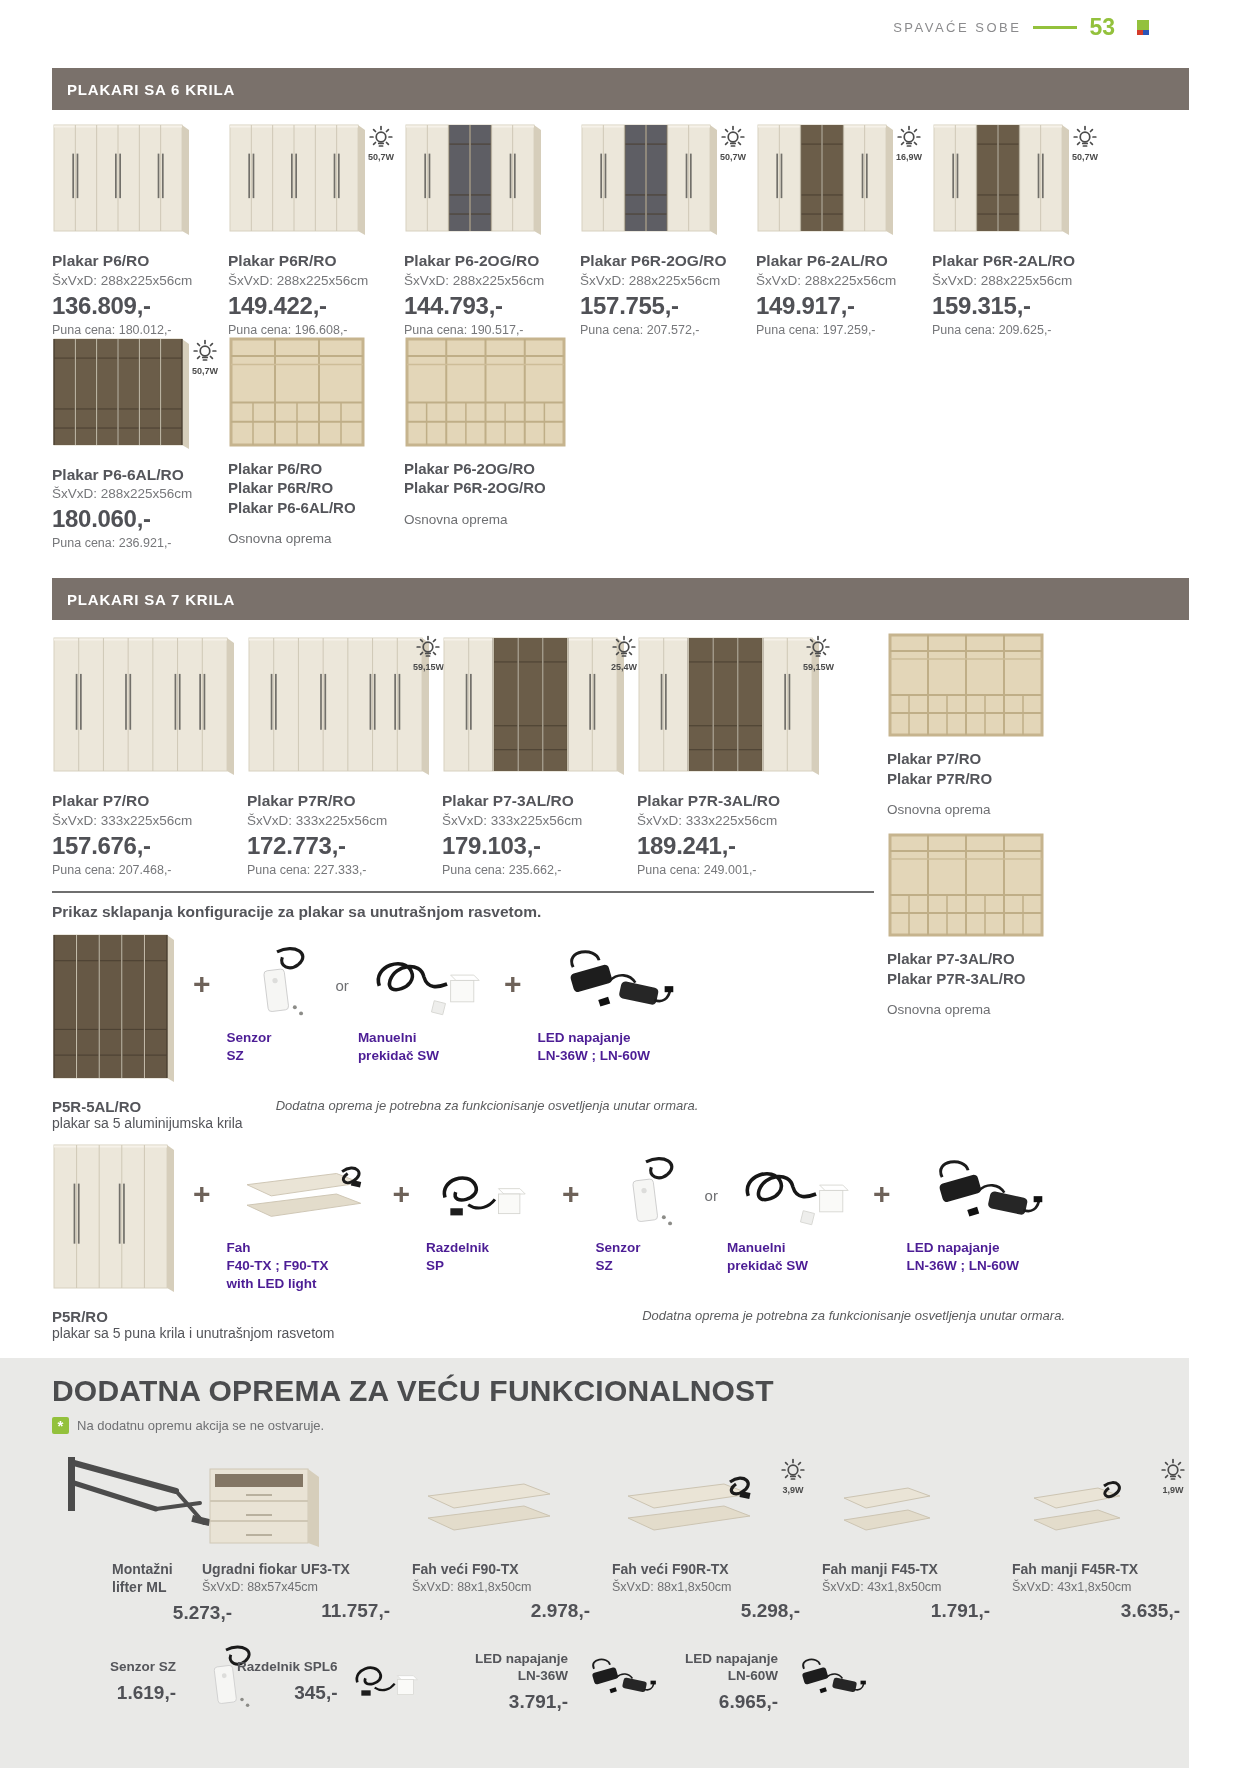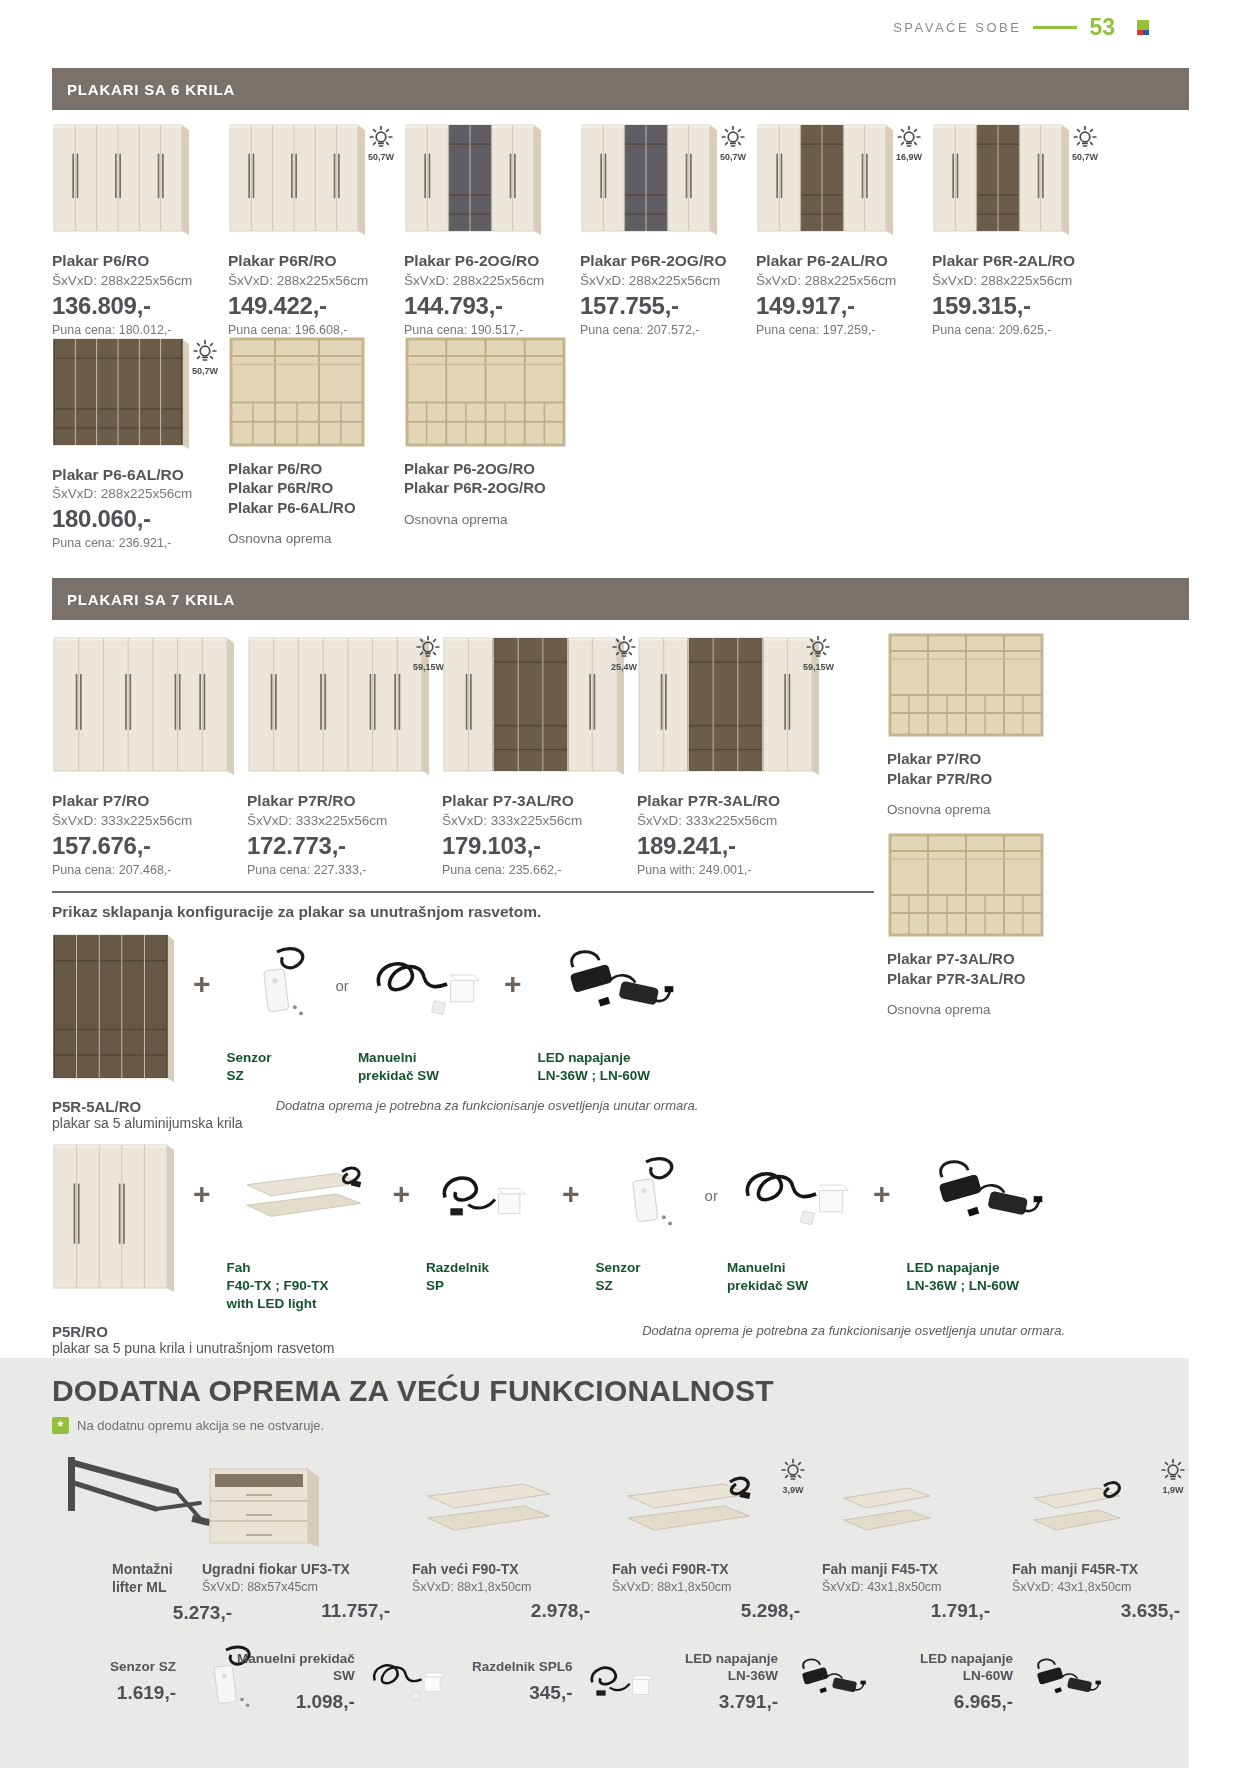--- a/index.html
+++ b/index.html
@@ -42,21 +42,21 @@
 .sidecards .imgbox{height:116px}
 .sidecard2{margin-top:16px}
 .divider{width:822px;border:none;border-top:2px solid #6f6f6f;margin-top:14px}
 .cfg-title{font-size:15.5px;font-weight:bold;margin-top:10px;color:#54555a}
 .cfgrow{display:flex;align-items:flex-start;margin-top:8px}
 .bigcfg{display:block}
 .plus{font-size:30px;font-weight:bold;color:#6e6259;margin:38px 16px 0 16px}
 .ortxt{font-size:15px;color:#6e6f72;margin:48px 9px 0 9px}
 .cfgitem{display:flex;flex-direction:column;margin-top:14px}
 .cfgico{height:82px;display:flex;align-items:center}
-.cfglbl{font-size:13.5px;font-weight:bold;line-height:1.35;margin-top:24px;color:#14532d}
+.cfglbl{font-size:13.5px;font-weight:bold;line-height:1.35;margin-top:4px;color:#4c1d95}
 .cfgcap{display:flex;align-items:flex-start;margin-top:10px;width:1013px}
 .code{font-size:15px;font-weight:bold;color:#54555a}
 .desc{font-size:14px;color:#54555a}
 .inote{font-size:13px;font-style:italic;color:#5b5c5e}
 .cap1 .inote{margin-left:33px}
 .cap2 .inote{margin-left:auto}
 
 .extras{position:absolute;left:0;right:0;top:1358px;bottom:0;background:var(--exbg,#e9e9e7);padding:16px 40px 0 52px}
 .extitle{font-size:30px;font-weight:700;color:#4b4c4e;letter-spacing:.2px}
 .exnote{display:flex;align-items:center;gap:8px;margin-top:9px;font-size:13px;color:#6f7073}
@@ -597,21 +597,21 @@
                       <line x1="7" y1="12" x2="4.2" y2="12"></line>
 <line x1="9.5" y1="17.5" x2="7.6" y2="19.4"></line>
                     </g>
                   </svg></span>
                 <span class="watt">59,15W</span>
               </span>
             </div>
             <div class="pname">Plakar P7R-3AL/RO</div>
             <div class="pdims">ŠxVxD: 333x225x56cm</div>
             <div class="pprice">189.241,-</div>
-            <div class="pfull">Puna with: 249.001,-</div>
+            <div class="pfull">Puna cena: 249.001,-</div>
           </div>
 
       </div>
 
       <aside class="sidecards">
         <div class="sidecard">
           <div class="imgbox">
             <span class="pimg"><svg xmlns="http://www.w3.org/2000/svg" width="160" height="112" viewBox="0 0 160 112">
                   <rect x="3" y="6" width="152" height="100" fill="#e3d6b8" stroke="#c6b48e" stroke-width="3"></rect>
                   <line x1="41" y1="6" x2="41" y2="106" stroke="#bfae87" stroke-width="2"></line>
@@ -995,33 +995,20 @@
               <path d="M50 10 C70 0 88 12 74 24 C64 32 52 26 56 16" stroke="#1a1a1a" stroke-width="3.6" fill="none"></path>
 <g transform="rotate(-7 50 56)">
                 <rect x="38" y="30" width="23" height="46" rx="4" fill="#f6f6f4" stroke="#cccccc"></rect>
 <circle cx="49.5" cy="42" r="3" fill="#dddddb"></circle>
               </g>
 <circle cx="70" cy="72" r="2.2" fill="#8c8c88"></circle>
               <circle cx="77" cy="79" r="2.2" fill="#8c8c88"></circle>
             </svg></span>
         </div>
 
-        <div class="excell2">
-          <div class="extext">
-            <div class="exname2">Manuelni prekidač
-SW</div>
-            <div class="exprice2">1.098,-</div>
-          </div>
-          <span class="aimg2"><svg xmlns="http://www.w3.org/2000/svg" width="130" height="92" viewBox="0 0 130 92">
-              <path d="M16 48 C8 26 44 14 52 32 C60 50 22 62 28 42 C34 24 62 20 66 38 C70 52 82 50 92 46" stroke="#161616" stroke-width="4" fill="none"></path>
-<polygon points="96,36 122,36 128,42 102,42" fill="#ffffff" stroke="#d6d6d1"></polygon>
-<rect x="96" y="42" width="26" height="24" fill="#fafaf8" stroke="#d6d6d1"></rect>
-<rect x="76" y="66" width="13" height="13" fill="#eeeeec" stroke="#d8d8d4" transform="rotate(14 82 72)"></rect>
-            </svg></span>
-        </div>
 
         <div class="excell2">
           <div class="extext">
             <div class="exname2">Razdelnik SPL6</div>
             <div class="exprice2">345,-</div>
           </div>
           <span class="aimg2"><svg xmlns="http://www.w3.org/2000/svg" width="120" height="92" viewBox="0 0 120 92">
               <path d="M14 50 C8 30 40 20 48 36 C56 52 20 60 26 44" stroke="#161616" stroke-width="4" fill="none"></path>
 <path d="M40 58 C52 66 64 60 70 52" stroke="#161616" stroke-width="3.4" fill="none"></path>
 <polygon points="74,40 98,40 104,46 80,46" fill="#fff" stroke="#d6d6d1"></polygon>

